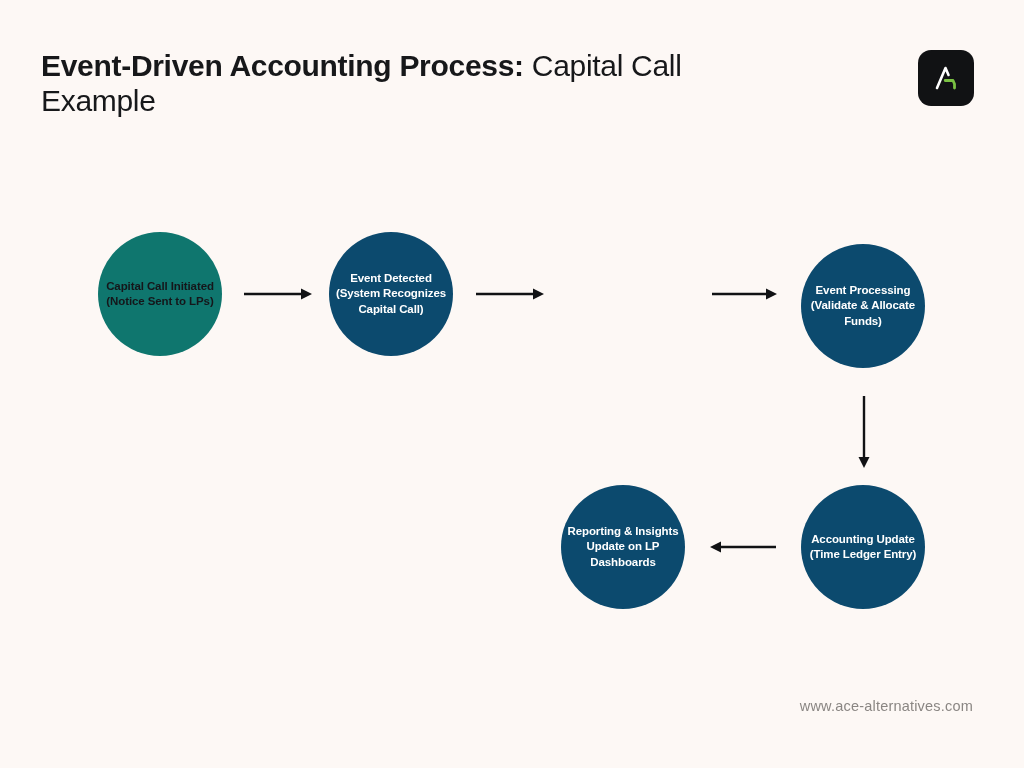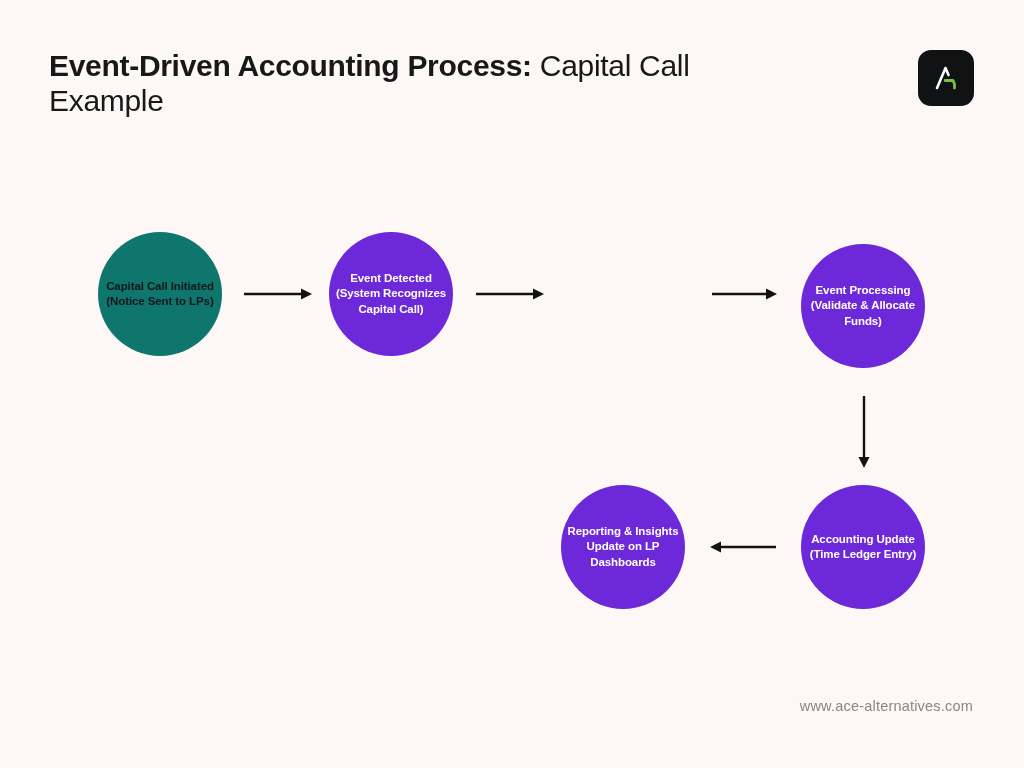--- a/index.html
+++ b/index.html
@@ -17,21 +17,21 @@
   .stage {
     position: absolute;
     inset: 0;
     width: 1024px;
     height: 768px;
   }
 
   
   .title {
     position: absolute;
-    left: 49px;
+    left: 41px;
     top: 48px;
     width: 730px;
     font-size: 30px;
     line-height: 35px;
     letter-spacing: -0.3px;
     color: #17181a;
     font-weight: 400;
   }
   .title .strong {
     font-weight: 700;
@@ -63,21 +63,21 @@
     text-align: center;
   }
   .node .node-label {
     font-size: 11.5px;
     font-weight: 700;
     line-height: 15.5px;
     letter-spacing: -0.1px;
     padding: 0 6px;
     white-space: pre-line;
   }
-  .node.dark { background: #6d28d9; }
+  .node.dark { background: #0c4a6e; }
   .node.dark .node-label { color: #ffffff; }
   .node.accent { background: #0f766e; }
   .node.accent .node-label { color: #15161a; }
 
   
   .arrow {
     position: absolute;
   }
   .arrow svg { display: block; overflow: visible; }
 

